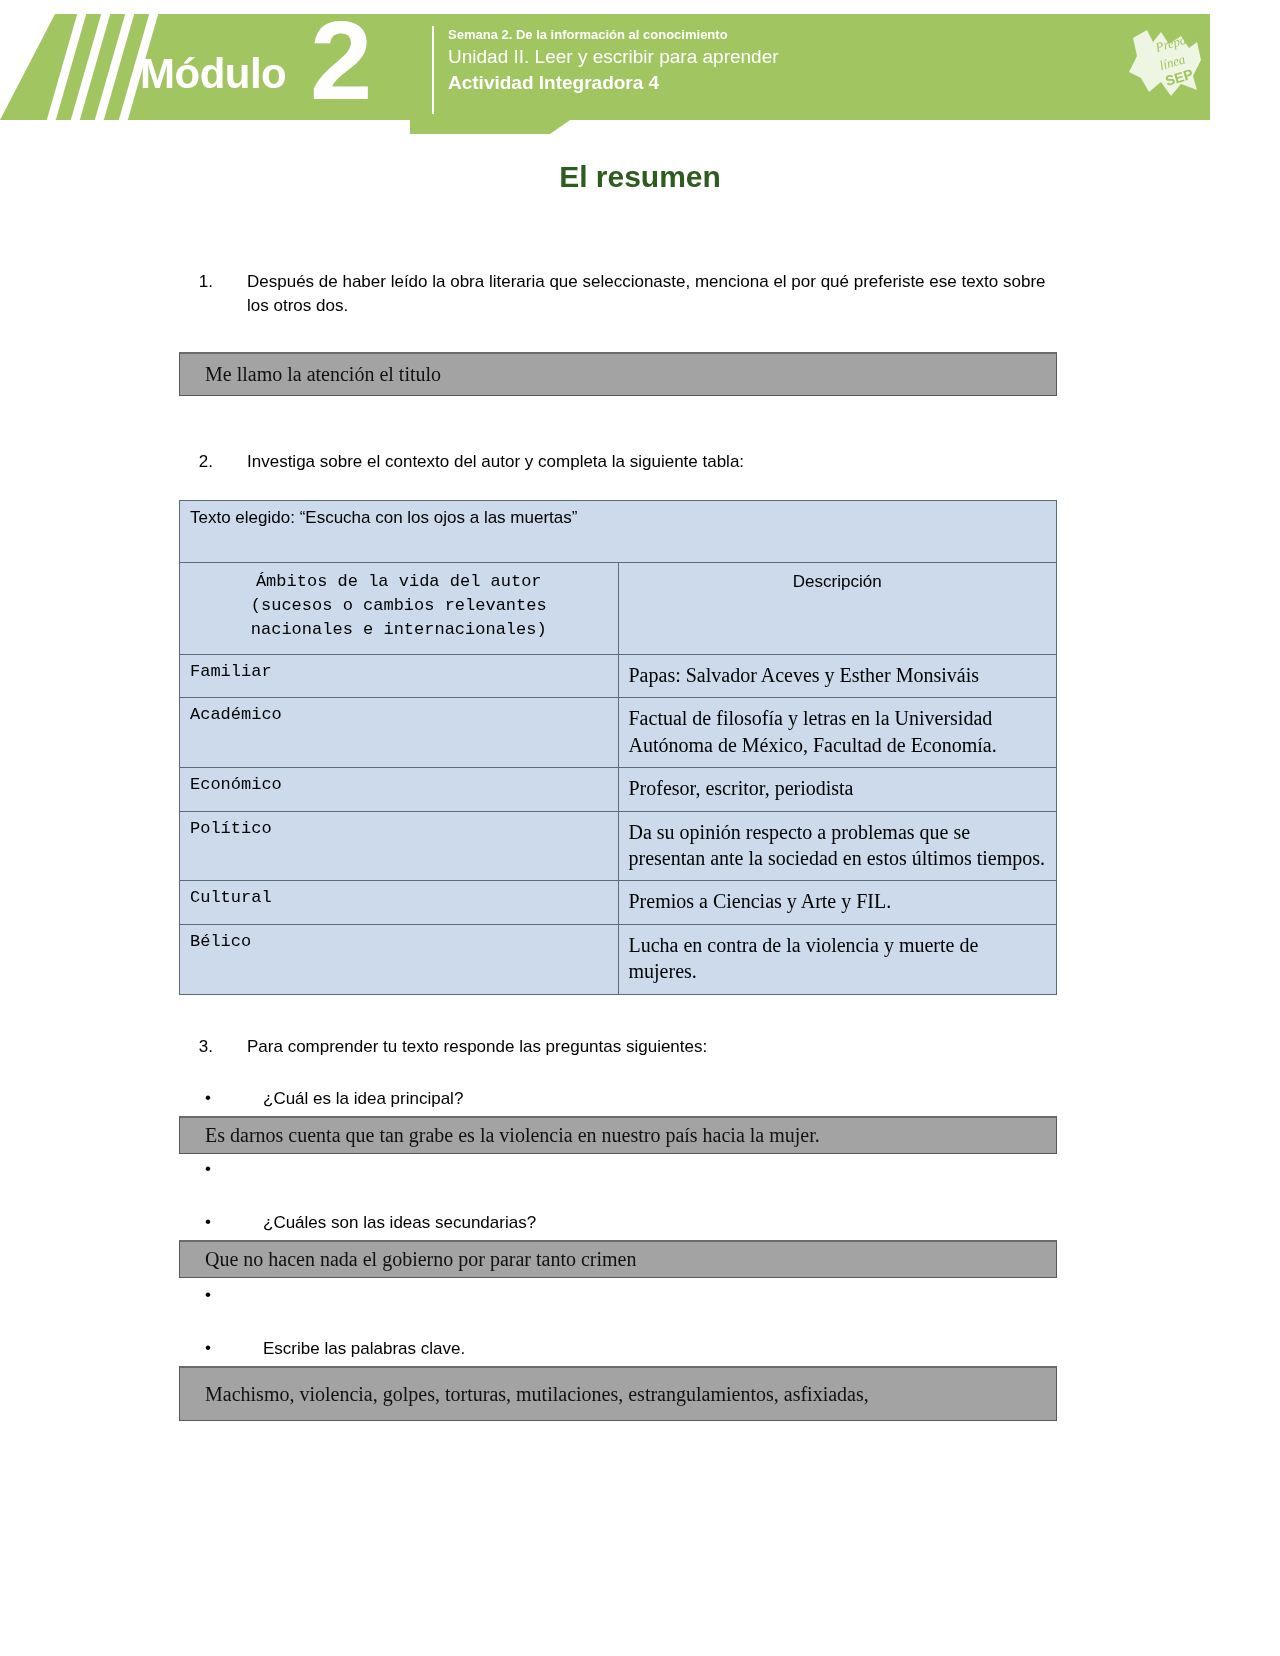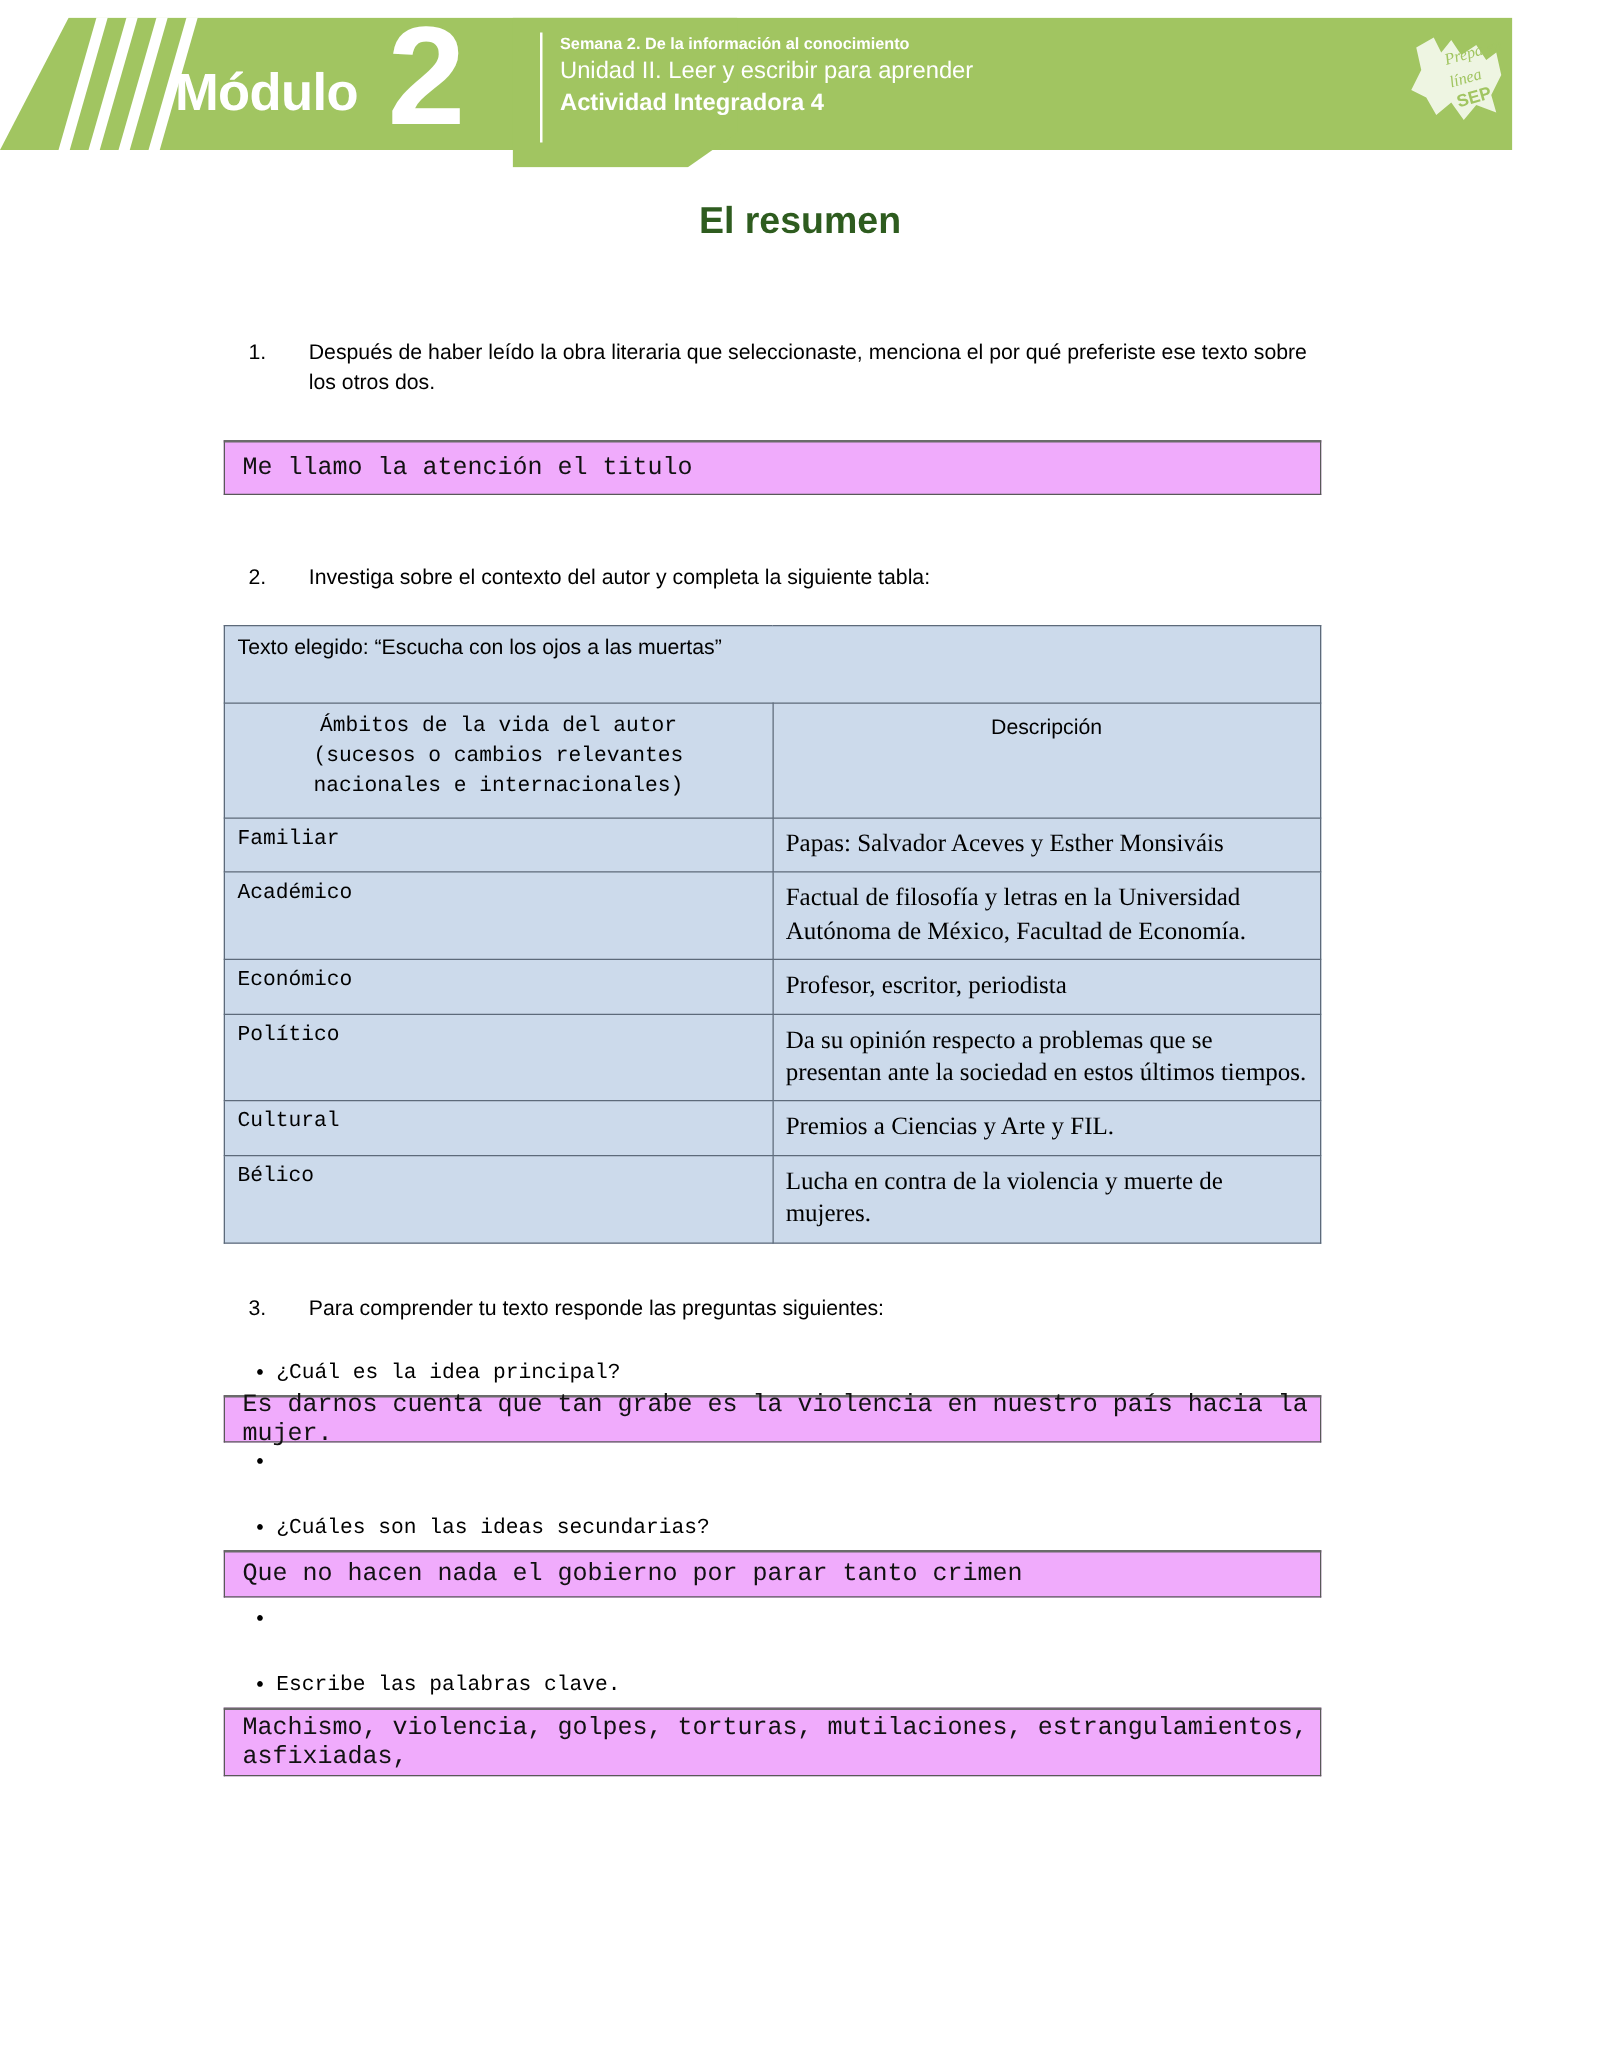--- a/index.html
+++ b/index.html
@@ -77,29 +77,29 @@
   .q .num{
     position:absolute;left:0;top:0;width:34px;text-align:right;
   }
   .q .qtext{
     margin-left:68px;display:block;
   }
 
   
   .abox{
     position:absolute;
-    background:#f0abfc;
+    background:#a3a3a3;
     border:1px solid #595959;
     border-top:2px solid #6b6b6b;
     box-sizing:border-box;
-    font-family:Liberation Mono, monospace;
+    font-family:Liberation Serif, serif;
     font-size:20px;
     color:#111;
     display:flex;align-items:center;
-    padding-left:14px;
+    padding-left:25px;
   }
 
   
   .tbl{
     position:absolute;left:179px;top:500px;width:878px;
     border-collapse:collapse;
     background:#ccdaeb;
     table-layout:fixed;
   }
   .tbl td{
@@ -137,21 +137,21 @@
   
   .bul{
     position:absolute;
     font-size:17px;
     font-family:"Liberation Sans",sans-serif;
     color:#000;
   }
   .bul .dot{
     position:absolute;left:0;top:-1px;font-size:17px;
   }
-  .bul .btext{margin-left:16px;display:block;font-family:Liberation Mono, monospace;}
+  .bul .btext{margin-left:58px;display:block;}
 </style>
 </head>
 <body>
 
 <div class="banner">
   <div class="banner-bg"></div>
   <div class="banner-notch"></div>
   <div class="stripe s1"></div>
   <div class="stripe s2"></div>
   <div class="stripe s3"></div>

